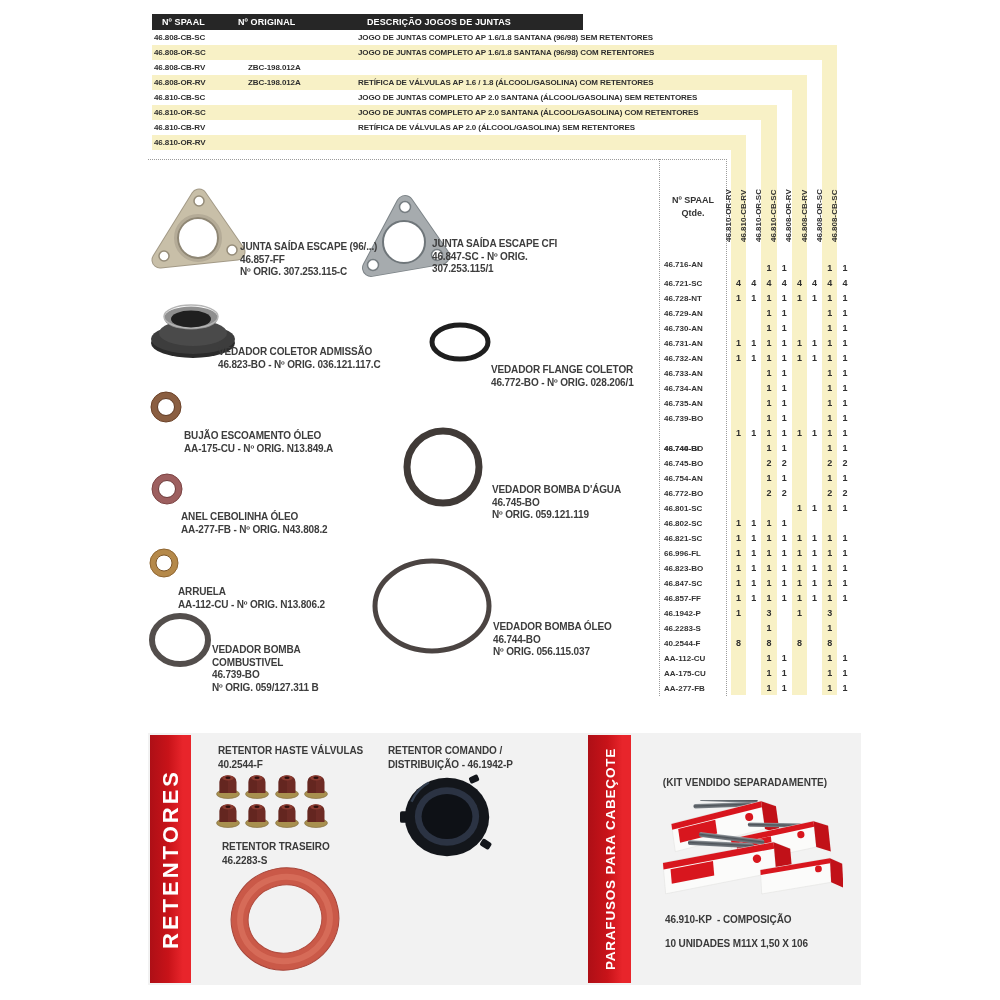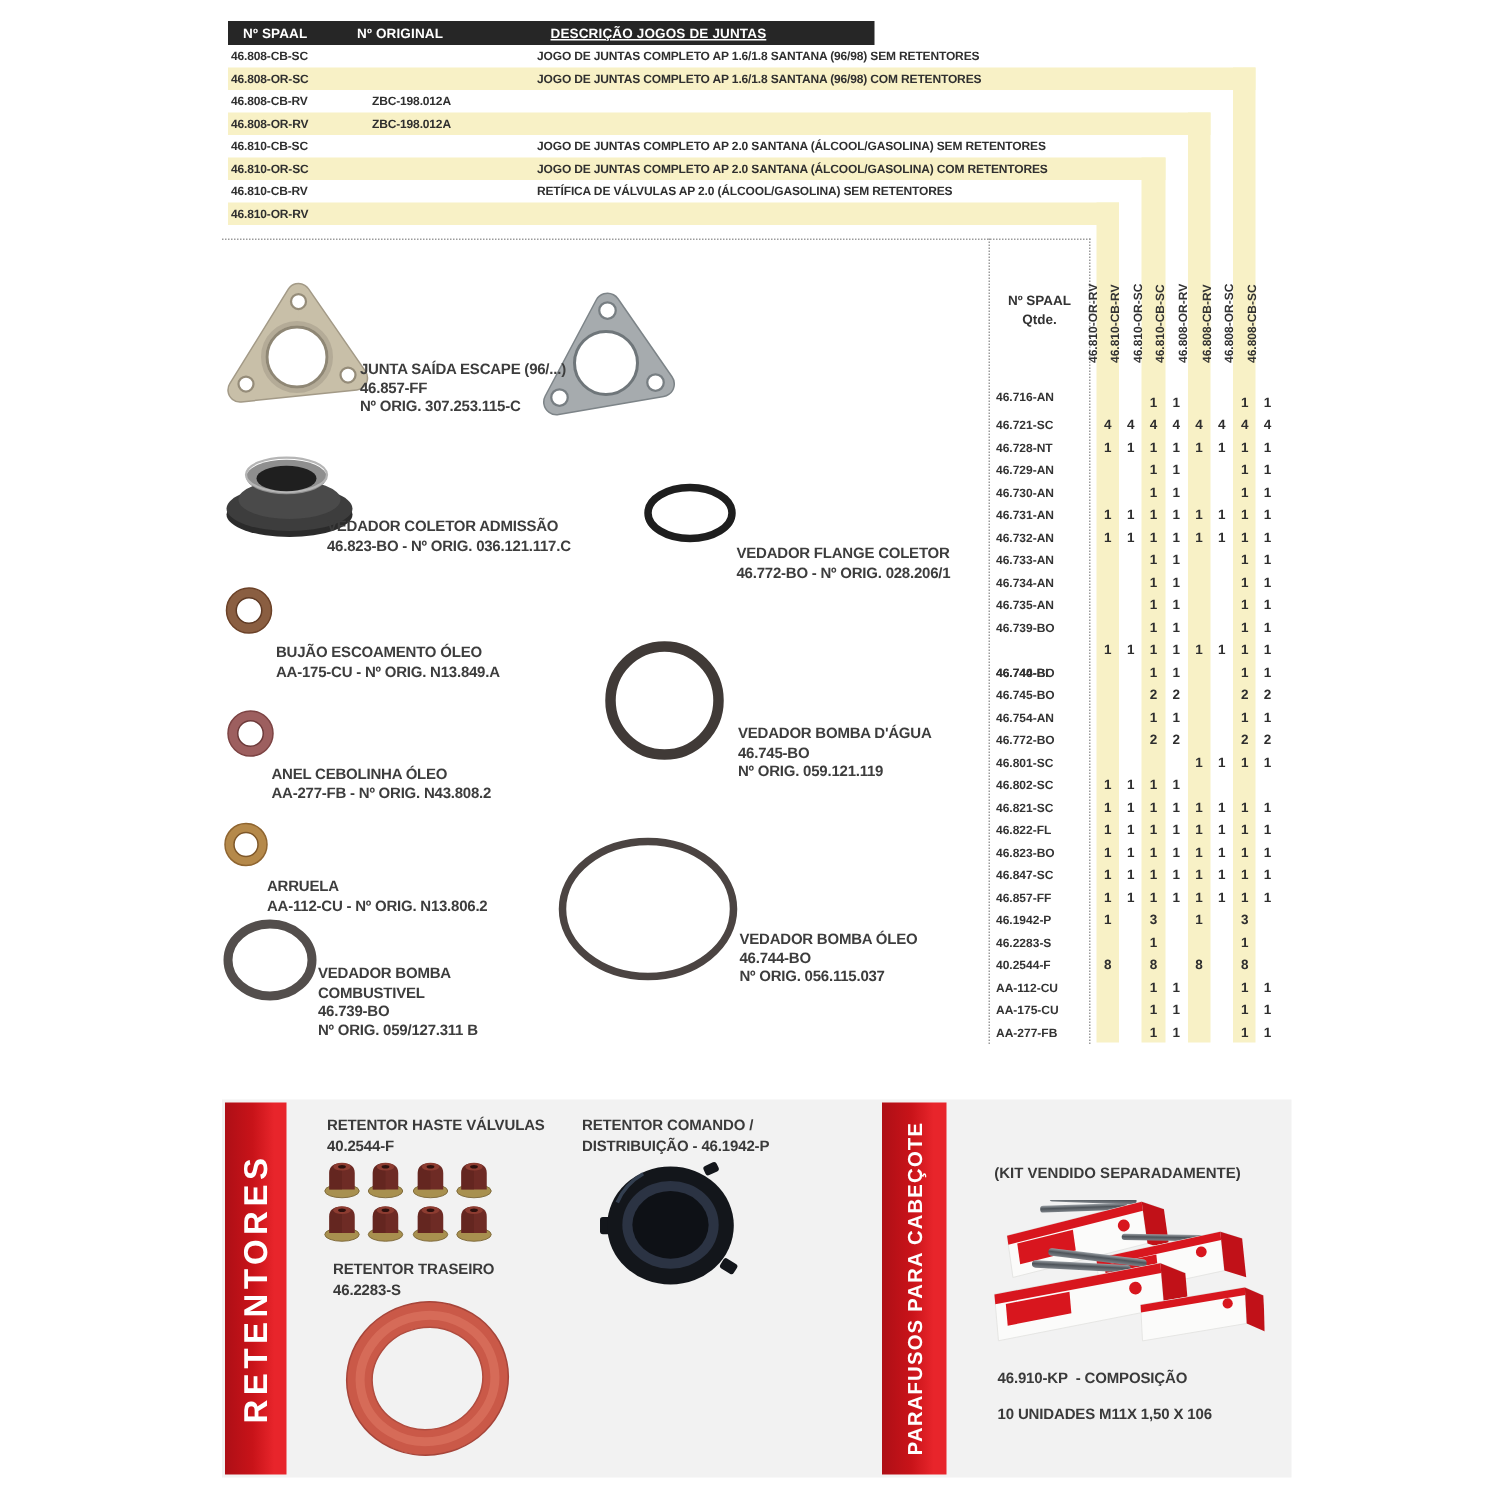--- a/index.html
+++ b/index.html
@@ -5,21 +5,21 @@
 *{margin:0;padding:0;box-sizing:border-box;}
 body{background:#fff;}
 #page{position:relative;width:1000px;height:1000px;background:#fff;font-family:"Liberation Sans",sans-serif;overflow:hidden;}
 .abs{position:absolute;}
 .yband{position:absolute;background:var(--highlight-yellow,#f8f1c6);}
 .dot-h{position:absolute;border-top:1.5px dotted #9b9b9b;}
 .dot-v{position:absolute;border-left:1.5px dotted #9b9b9b;}
 .thead{position:absolute;left:152px;top:14px;width:431px;height:15.5px;background:var(--header-bg,#262626);color:#fff;display:flex;align-items:center;font-size:9px;font-weight:700;letter-spacing:0.1px;}
 .th1{width:86px;padding-left:10px;}
 .th2{width:112px;}
-.th3{flex:1;padding-left:17px;text-decoration:underline;}
+.th3{flex:1;padding-left:17px;}
 .tbody{position:absolute;left:152px;top:29.5px;width:578px;}
 .jrow{display:flex;height:15px;line-height:15.5px;font-size:8px;font-weight:700;color:#2f2f2f;letter-spacing:-0.1px;}
 .jc-spaal{width:96px;padding-left:2px;}
 .jc-orig{width:110px;}
 .jc-desc{flex:1;}
 .mcorner{position:absolute;left:661px;top:194px;width:64px;text-align:center;font-size:9px;font-weight:700;color:#333;line-height:13px;white-space:pre-wrap;}
 .mcol{position:absolute;height:10px;line-height:10px;font-size:8px;font-weight:700;color:#333;white-space:nowrap;transform-origin:0 100%;transform:rotate(-90deg);}
 .mlab{position:absolute;left:664px;font-size:8px;font-weight:700;color:#333;line-height:15px;height:15px;white-space:nowrap;}
 .mval{position:absolute;width:16px;text-align:center;font-size:9px;font-weight:700;color:#2e2e2e;line-height:15px;height:15px;}
 .cap{position:absolute;font-size:10px;font-weight:700;color:#3d3d3d;line-height:12.5px;letter-spacing:-0.15px;white-space:pre-wrap;margin-top:35px;}
@@ -66,20 +66,21 @@
         <div class="jc-orig"></div>
         <div class="jc-desc">JOGO DE JUNTAS COMPLETO AP 1.6/1.8 SANTANA (96/98) COM RETENTORES</div>
       </div>
       <div class="jrow">
         <div class="jc-spaal">46.808-CB-RV</div>
         <div class="jc-orig">ZBC-198.012A</div>
       </div>
       <div class="jrow">
         <div class="jc-spaal">46.808-OR-RV</div>
         <div class="jc-orig">ZBC-198.012A</div>
+        <div class="jc-desc">RETÍFICA DE VÁLVULAS AP 1.6 / 1.8 (ÁLCOOL/GASOLINA) COM RETENTORES</div>
       </div>
       <div class="jrow">
         <div class="jc-spaal">46.810-CB-SC</div>
         <div class="jc-orig"></div>
         <div class="jc-desc">JOGO DE JUNTAS COMPLETO AP 2.0 SANTANA (ÁLCOOL/GASOLINA) SEM RETENTORES</div>
       </div>
       <div class="jrow">
         <div class="jc-spaal">46.810-OR-SC</div>
         <div class="jc-orig"></div>
         <div class="jc-desc">JOGO DE JUNTAS COMPLETO AP 2.0 SANTANA (ÁLCOOL/GASOLINA) COM RETENTORES</div>
@@ -218,21 +219,21 @@
       <div class="mval" style="left: 776.2px; top: 515.5px;">1</div>
       <div class="mlab" style="top: 530.5px;">46.821-SC</div>
       <div class="mval" style="left: 730.6px; top: 530.5px;">1</div>
       <div class="mval" style="left: 745.8px; top: 530.5px;">1</div>
       <div class="mval" style="left: 761px; top: 530.5px;">1</div>
       <div class="mval" style="left: 776.2px; top: 530.5px;">1</div>
       <div class="mval" style="left: 791.4px; top: 530.5px;">1</div>
       <div class="mval" style="left: 806.6px; top: 530.5px;">1</div>
       <div class="mval" style="left: 821.8px; top: 530.5px;">1</div>
       <div class="mval" style="left: 837px; top: 530.5px;">1</div>
-      <div class="mlab" style="top: 545.5px;">46.822-FL</div>
+      <div class="mlab" style="top: 545.5px;">66.996-FL</div>
       <div class="mval" style="left: 730.6px; top: 545.5px;">1</div>
       <div class="mval" style="left: 745.8px; top: 545.5px;">1</div>
       <div class="mval" style="left: 761px; top: 545.5px;">1</div>
       <div class="mval" style="left: 776.2px; top: 545.5px;">1</div>
       <div class="mval" style="left: 791.4px; top: 545.5px;">1</div>
       <div class="mval" style="left: 806.6px; top: 545.5px;">1</div>
       <div class="mval" style="left: 821.8px; top: 545.5px;">1</div>
       <div class="mval" style="left: 837px; top: 545.5px;">1</div>
       <div class="mlab" style="top: 560.5px;">46.823-BO</div>
       <div class="mval" style="left: 730.6px; top: 560.5px;">1</div>
@@ -346,20 +347,23 @@
     <ellipse cx="62" cy="50" rx="57" ry="45" fill="none" stroke="#4b4442" stroke-width="5"></ellipse>
   </svg>
 
   <svg class="abs" style="left:148px;top:612px;" width="64" height="56" viewBox="0 0 64 56">
     <ellipse cx="32" cy="28" rx="28" ry="24" fill="none" stroke="#534e4c" stroke-width="6"></ellipse>
   </svg>
 
   <div class="cap" style="left:240px;top:206px;">JUNTA SAÍDA ESCAPE (96/...)
 46.857-FF
 Nº ORIG. 307.253.115-C</div>
+  <div class="cap" style="left:432px;top:203px;">JUNTA SAÍDA ESCAPE CFI
+46.847-SC - Nº ORIG.
+307.253.115/1</div>
   <div class="cap" style="left:218px;top:311px;">VEDADOR COLETOR ADMISSÃO
 46.823-BO - Nº ORIG. 036.121.117.C</div>
   <div class="cap" style="left:491px;top:329px;">VEDADOR FLANGE COLETOR
 46.772-BO - Nº ORIG. 028.206/1</div>
   <div class="cap" style="left:184px;top:395px;">BUJÃO ESCOAMENTO ÓLEO
 AA-175-CU - Nº ORIG. N13.849.A</div>
   <div class="cap" style="left:492px;top:449px;">VEDADOR BOMBA D'ÁGUA
 46.745-BO
 Nº ORIG. 059.121.119</div>
   <div class="cap" style="left:181px;top:476px;">ANEL CEBOLINHA ÓLEO

